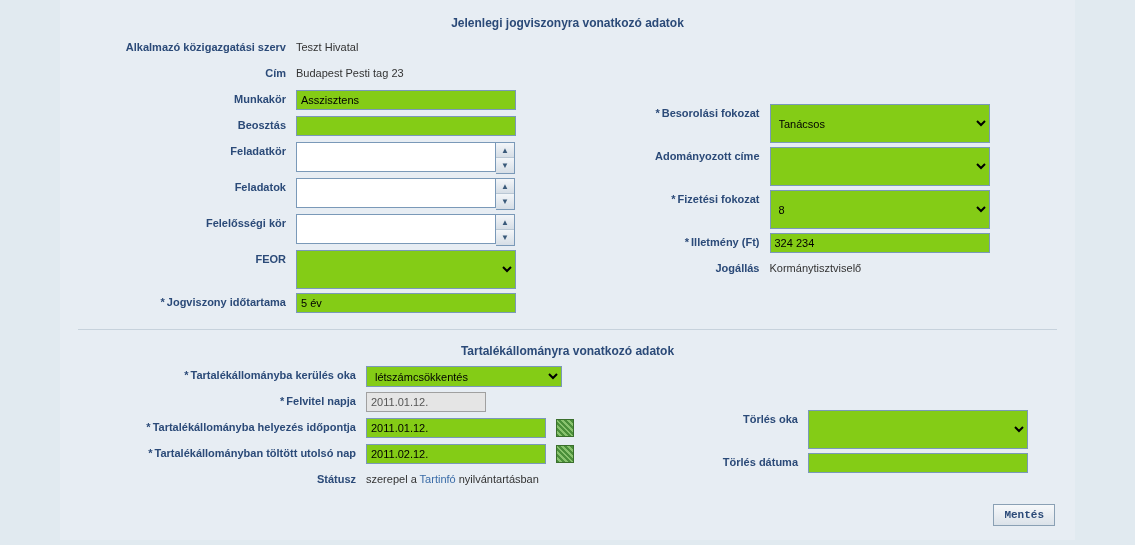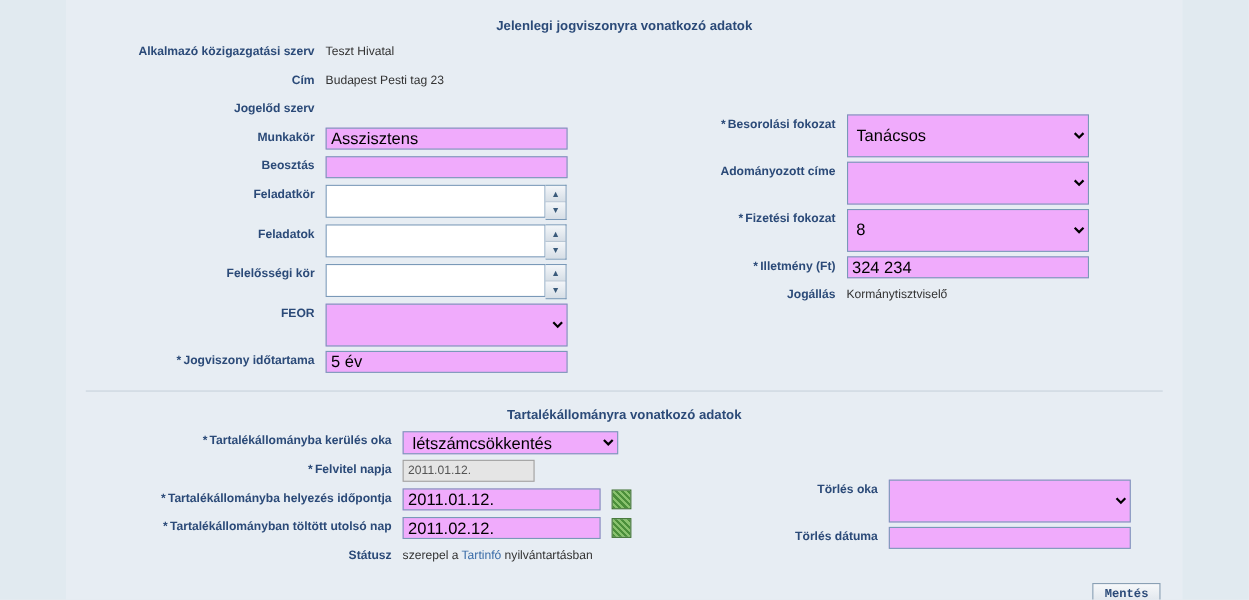--- a/index.html
+++ b/index.html
@@ -60,23 +60,23 @@
     font-weight: bold;
     margin-right: 2px;
   }
   .value-static {
     padding-top: 3px;
     color: #333;
   }
   input.text, select.select {
     height: 20px;
     border: 1px solid #7a99b8;
-    background: #f0abfc;
+    background: #84cc16;
     font-family: inherit;
-    font-size: 15px;
+    font-size: 11px;
     padding: 1px 4px;
   }
   input.text { width: 220px; }
   select.select { width: 220px; height: 39px; }
   select.select-narrow { width: 196px; height: 21px; }
   input.text-disabled {
     background: #e5e5e5;
     border: 1px solid #a0a0a0;
     color: #555;
     width: 120px;
@@ -168,24 +168,20 @@
     <div class="col">
       <div class="row">
         <div class="label">Alkalmazó közigazgatási szerv</div>
         <div class="value-static">Teszt Hivatal</div>
       </div>
       <div class="row">
         <div class="label">Cím</div>
         <div class="value-static">Budapest Pesti tag 23</div>
       </div>
       <div class="row">
-        <div class="label">Jogelőd szerv</div>
-        <div class="value-static"></div>
-      </div>
-      <div class="row">
         <div class="label">Munkakör</div>
         <input class="text" type="text" value="Asszisztens" style="">
       </div>
       <div class="row">
         <div class="label">Beosztás</div>
         <input class="text" type="text" value="" style="">
       </div>
       <div class="row">
         <div class="label">Feladatkör</div>
         <div class="textarea-wrap">

